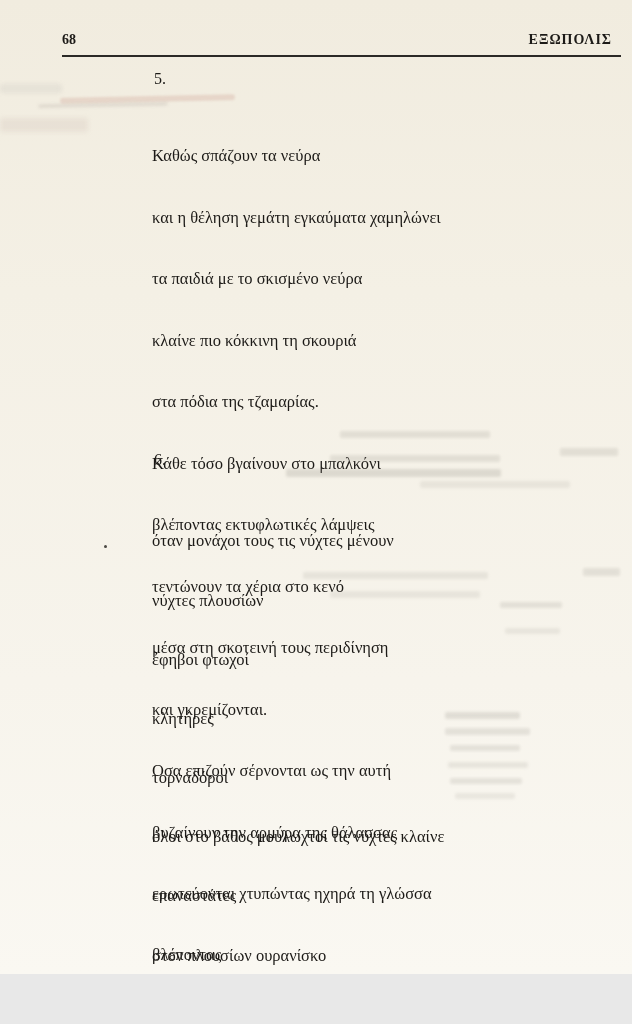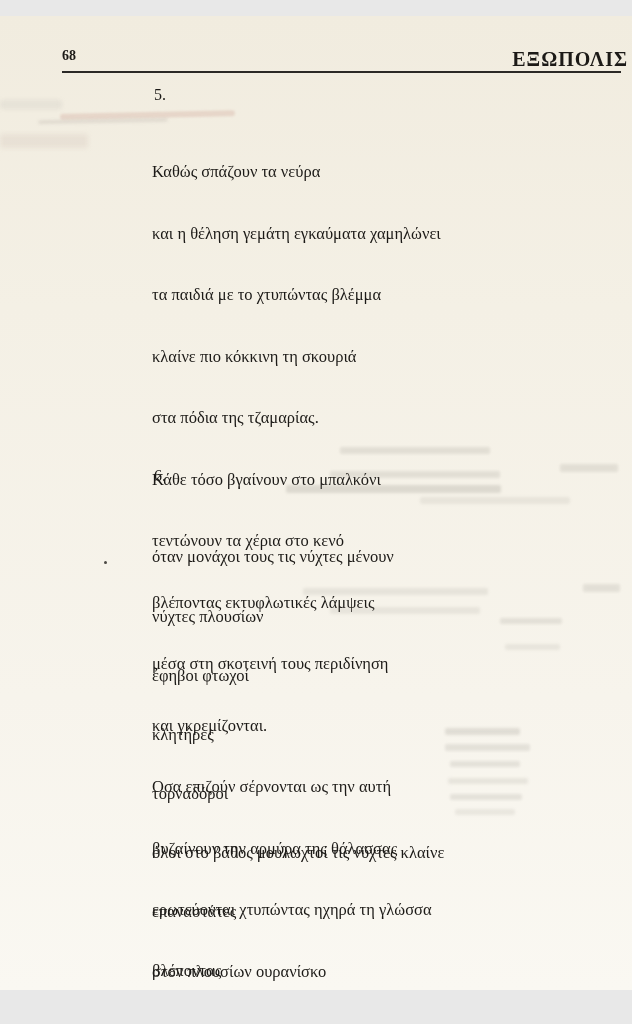--- a/index.html
+++ b/index.html
@@ -1,31 +1,31 @@
 <!DOCTYPE html>
 <html><head>
 <meta charset="utf-8">
 <style>
   html,body{margin:0;padding:0;background:#e8e8e8;}
   .page{
     position:relative;
     width:632px;height:974px;
-    margin:16px auto;
+    margin:0 auto;
     background:linear-gradient(180deg,#f1ecdf 0%,#f4f0e5 30%,#f7f4ec 70%,#faf8f2 100%);
     font-family:"Liberation Serif","DejaVu Serif",serif;
     color:#1c1a17;
     overflow:hidden;
   }
   .hdr-num{
     position:absolute;top:32px;left:62px;
     font-size:14px;font-weight:bold;
   }
   .hdr-title{
-    position:absolute;top:32px;right:4px;
-    font-size:20px;font-weight:bold;letter-spacing:1px;
+    position:absolute;top:32px;right:20px;
+    font-size:14px;font-weight:bold;letter-spacing:1px;
   }
   .hdr-rule{
     position:absolute;top:55px;left:62px;width:559px;height:2px;
     background:#2b2926;
   }
   .poem-number{
     position:absolute;left:154px;
     font-size:16px;
   }
   #poem5-num{top:70px;}
@@ -76,26 +76,26 @@
 <div class="page">
 
   <div class="hdr-num">68</div>
   <div class="hdr-title">ΕΞΩΠΟΛΙΣ</div>
   <div class="hdr-rule"></div>
 
   <div class="poem-number" id="poem5-num">5.</div>
   <div class="poem-lines" id="poem5-lines">
     <span class="poem-line">Καθώς σπάζουν τα νεύρα</span>
     <span class="poem-line">και η θέληση γεμάτη εγκαύματα χαμηλώνει</span>
-    <span class="poem-line">τα παιδιά με το χτυπώντας βλέμμα</span>
+    <span class="poem-line">τα παιδιά με το σκισμένο νεύρα</span>
     <span class="poem-line">κλαίνε πιο κόκκινη τη σκουριά</span>
     <span class="poem-line">στα πόδια της τζαμαρίας.</span>
     <span class="poem-line">Κάθε τόσο βγαίνουν στο μπαλκόνι</span>
+    <span class="poem-line">βλέποντας εκτυφλωτικές λάμψεις</span>
     <span class="poem-line">τεντώνουν τα χέρια στο κενό</span>
-    <span class="poem-line">βλέποντας εκτυφλωτικές λάμψεις</span>
     <span class="poem-line">μέσα στη σκοτεινή τους περιδίνηση</span>
     <span class="poem-line">και γκρεμίζονται.</span>
     <span class="poem-line">Οσα επιζούν σέρνονται ως την αυτή</span>
     <span class="poem-line">βυζαίνουν την αρμύρα της θάλασσας</span>
     <span class="poem-line">ερωτεύονται χτυπώντας ηχηρά τη γλώσσα</span>
     <span class="poem-line">στον πλουσίων ουρανίσκο</span>
     <span class="poem-line">και σβήνουν τρεκλίζοντας στην άμμο.</span>
   </div>
 
   <div class="poem-number" id="poem6-num">6.</div>

